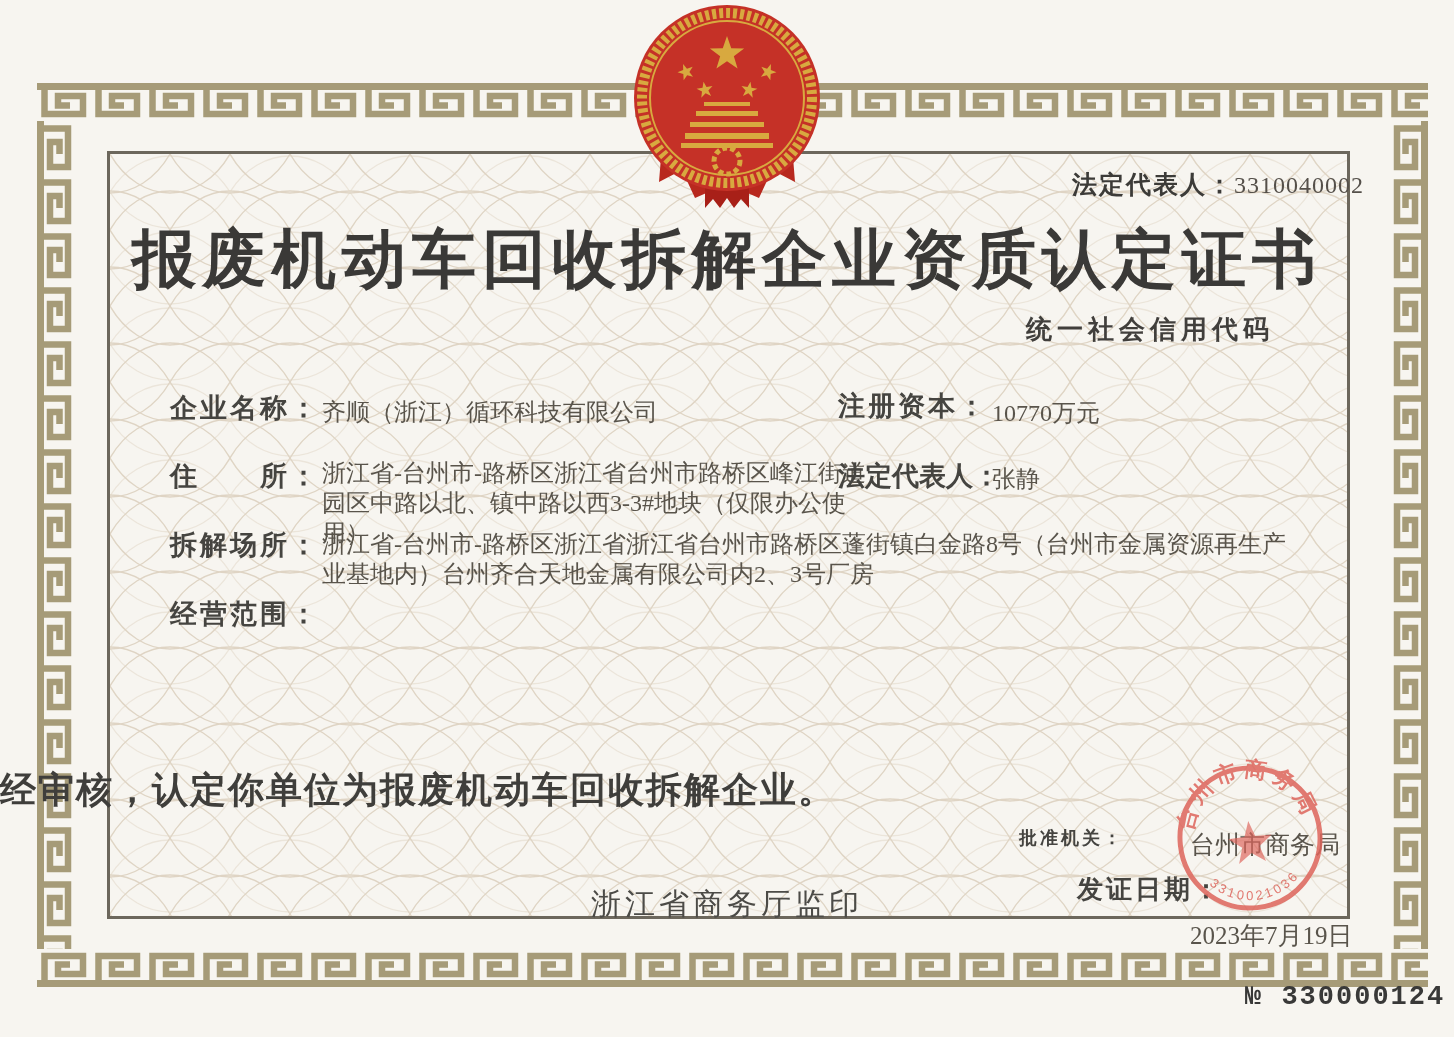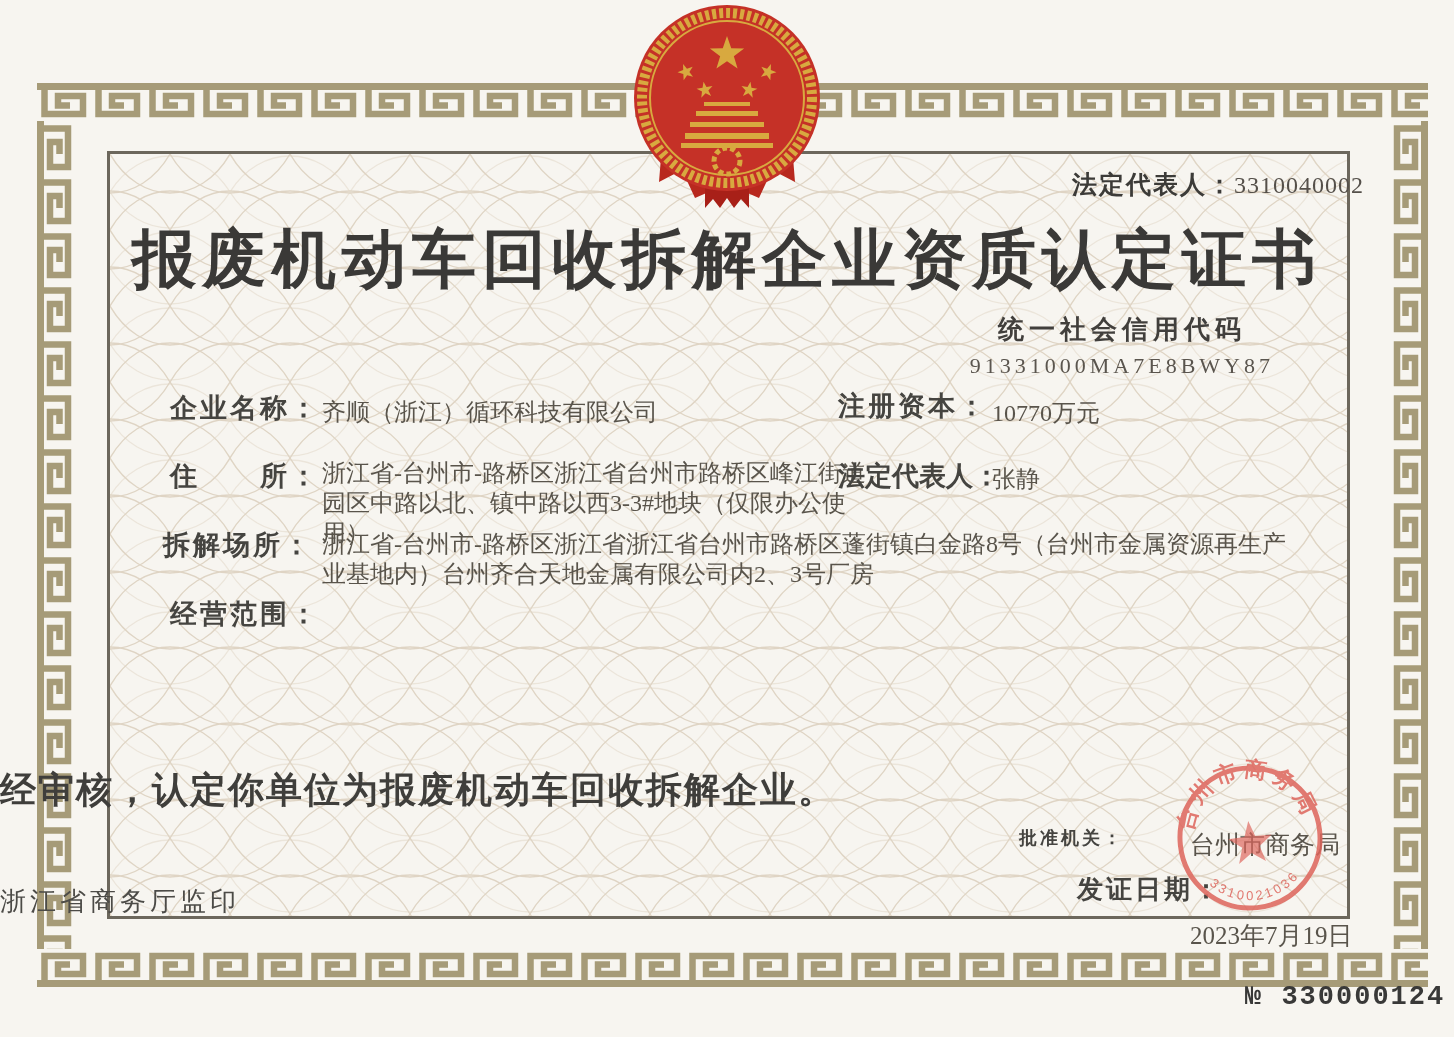--- a/index.html
+++ b/index.html
@@ -25,22 +25,22 @@
   .credit{right:180px;top:312px;text-align:center;z-index:5;}
   .credit-label{font-size:26px;font-weight:bold;color:#413f3c;letter-spacing:5px;white-space:nowrap;}
   .credit-value{margin-top:6px;font-family:"Liberation Serif","DejaVu Serif",serif;font-size:22px;color:#5a554e;letter-spacing:4px;white-space:nowrap;}
   .f-label{font-size:27px;font-weight:bold;color:#454440;letter-spacing:3px;white-space:nowrap;z-index:5;}
   .f-value{font-family:"Liberation Serif","DejaVu Serif",serif;font-size:24px;color:#59544b;line-height:30px;z-index:5;}
   .statement{
     left:0;right:0;top:766px;text-align:left;z-index:5;
     font-size:36px;font-weight:bold;color:#3f3e3b;letter-spacing:2px;white-space:nowrap;
   }
   .issuer{
-    left:0;right:0;top:884px;z-index:5;
-    font-size:26px;color:#4c4b47;letter-spacing:4px;
+    left:0;right:0;top:884px;text-align:center;z-index:5;
+    font-size:30px;color:#4c4b47;letter-spacing:4px;
   }
   .serial{
     left:1205px;top:982px;z-index:5;
     font-family:"Liberation Mono","DejaVu Sans Mono",monospace;
     font-size:27px;font-weight:bold;color:#393938;letter-spacing:2px;white-space:nowrap;margin-left:40px;
   }
   
   .guilloche{left:110px;top:154px;z-index:1;}
   .meander{left:0;top:0;z-index:2;}
   .emblem{left:612px;top:0;z-index:4;}
@@ -129,36 +129,35 @@
   </svg>
 
   <div class="abs code-line">
     <span class="code-label">法定代表人：</span><span class="code-value">3310040002</span>
   </div>
 
   <div class="abs title">报废机动车回收拆解企业资质认定证书</div>
 
   <div class="abs credit">
     <div class="credit-label">统一社会信用代码</div>
-    <div class="credit-value">91331000MA7E8BWY87</div>
   </div>
 
   <div class="abs f-label" style="left:170px;top:390px;">企业名称：</div>
   <div class="abs f-value" style="left:322px;top:397px;">齐顺（浙江）循环科技有限公司</div>
 
   <div class="abs f-label" style="left:838px;top:388px;">注册资本：</div>
   <div class="abs f-value" style="left:992px;top:398px;">10770万元</div>
 
   <div class="abs f-label" style="left:170px;top:458px;">住　　所：</div>
   <div class="abs f-value" style="left:322px;top:458px;width:560px;">浙江省-台州市-路桥区浙江省台州市路桥区峰江街道园区中路以北、镇中路以西3-3#地块（仅限办公使用）</div>
 
   <div class="abs f-label" style="left:838px;top:458px;letter-spacing:0;">法定代表人：</div>
   <div class="abs f-value" style="left:992px;top:464px;">张静</div>
 
-  <div class="abs f-label" style="left:163px;top:527px;">拆解场所：</div>
+  <div class="abs f-label" style="left:170px;top:527px;">拆解场所：</div>
   <div class="abs f-value" style="left:322px;top:529px;width:965px;">浙江省-台州市-路桥区浙江省浙江省台州市路桥区蓬街镇白金路8号（台州市金属资源再生产业基地内）台州齐合天地金属有限公司内2、3号厂房</div>
 
   <div class="abs f-label" style="left:170px;top:596px;">经营范围：</div>
 
   <div class="abs statement">经审核，认定你单位为报废机动车回收拆解企业。</div>
 
   <div class="abs f-label" style="left:1019px;top:826px;font-size:18px;">批准机关：</div>
   <div class="abs f-value" style="left:1190px;top:830px;font-size:25px;">台州市商务局</div>
 
   <div class="abs f-label" style="left:1077px;top:872px;font-size:26px;">发证日期：</div>

